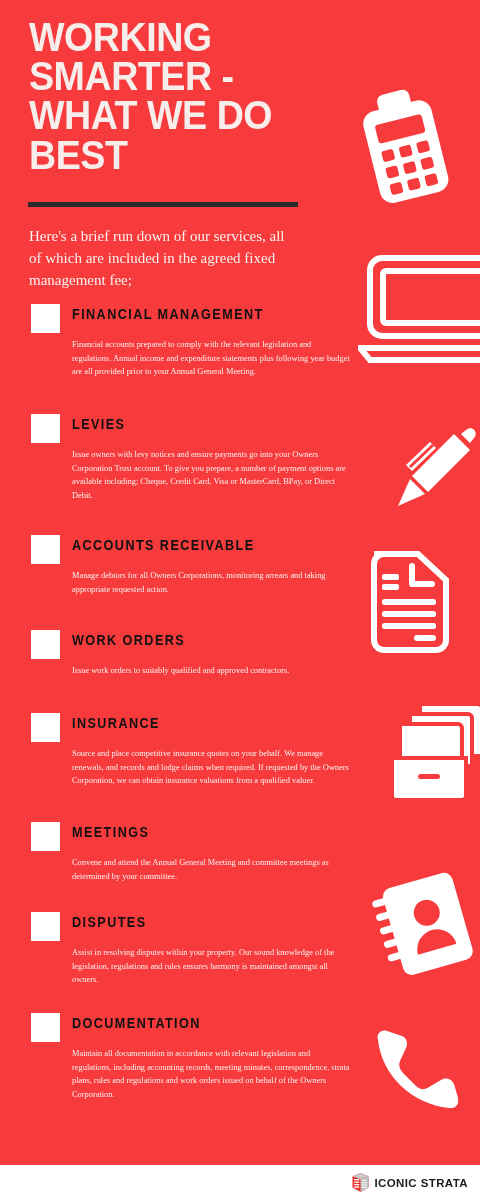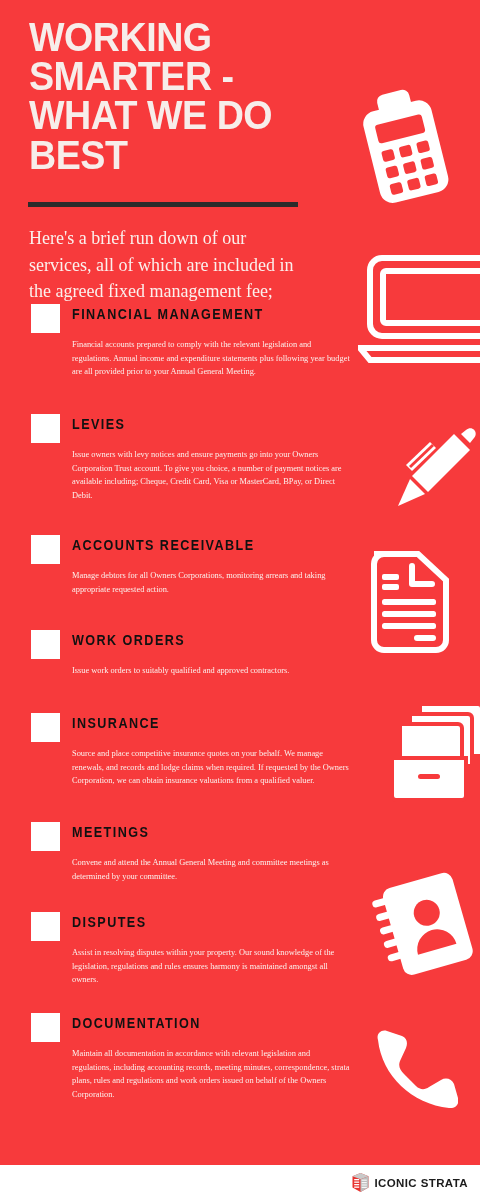--- a/index.html
+++ b/index.html
@@ -36,21 +36,21 @@
     white-space:pre-line;
   }
   #title-rule {
     position:absolute; left:28px; top:202px;
     width:270px; height:5px;
     background:#2B2B2B;
   }
   #intro-text {
     position:absolute; left:29px; top:225px; width:270px;
     color:#FBF0ED;
-    font-size:18px;
+    font-size:15px;
     line-height:1.48;
     font-family:"Liberation Serif", serif;
   }
 
   
   #services { position:absolute; left:0; top:0; width:480px; }
   .service {
     position:absolute;
     left:31px;
     width:320px;
@@ -126,21 +126,21 @@
 
       <div class="service" style="top:304px;">
         <div class="service-bullet"></div>
         <div class="service-title">FINANCIAL MANAGEMENT</div>
         <div class="service-desc">Financial accounts prepared to comply with the relevant legislation and regulations. Annual income and expenditure statements plus following year budget are all provided prior to your Annual General Meeting.</div>
       </div>
 
       <div class="service" style="top:414px;">
         <div class="service-bullet"></div>
         <div class="service-title">LEVIES</div>
-        <div class="service-desc">Issue owners with levy notices and ensure payments go into your Owners Corporation Trust account. To give you choice, a number of payment notices are available including; Cheque, Credit Card, Visa or MasterCard, BPay, or Direct Debit.</div>
+        <div class="service-desc">Issue owners with levy notices and ensure payments go into your Owners Corporation Trust account. To give you prepare, a number of payment options are available including; Cheque, Credit Card, Visa or MasterCard, BPay, or Direct Debit.</div>
       </div>
 
       <div class="service" style="top:535px;">
         <div class="service-bullet"></div>
         <div class="service-title">ACCOUNTS RECEIVABLE</div>
         <div class="service-desc">Manage debtors for all Owners Corporations, monitoring arrears and taking appropriate requested action.</div>
       </div>
 
       <div class="service" style="top:630px;">
         <div class="service-bullet"></div>

